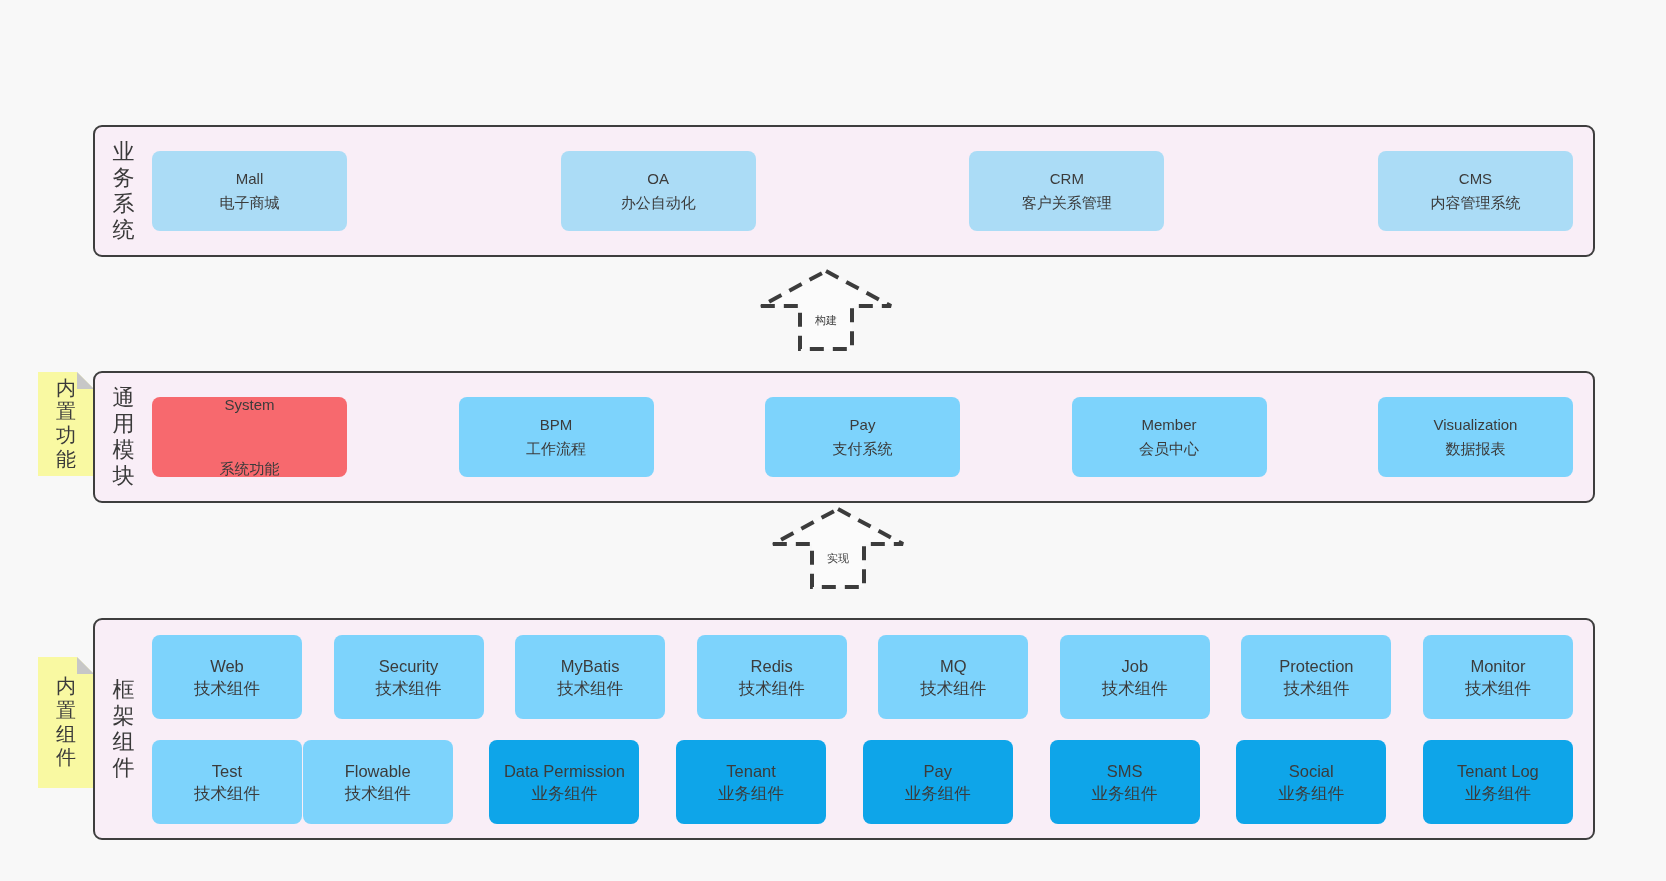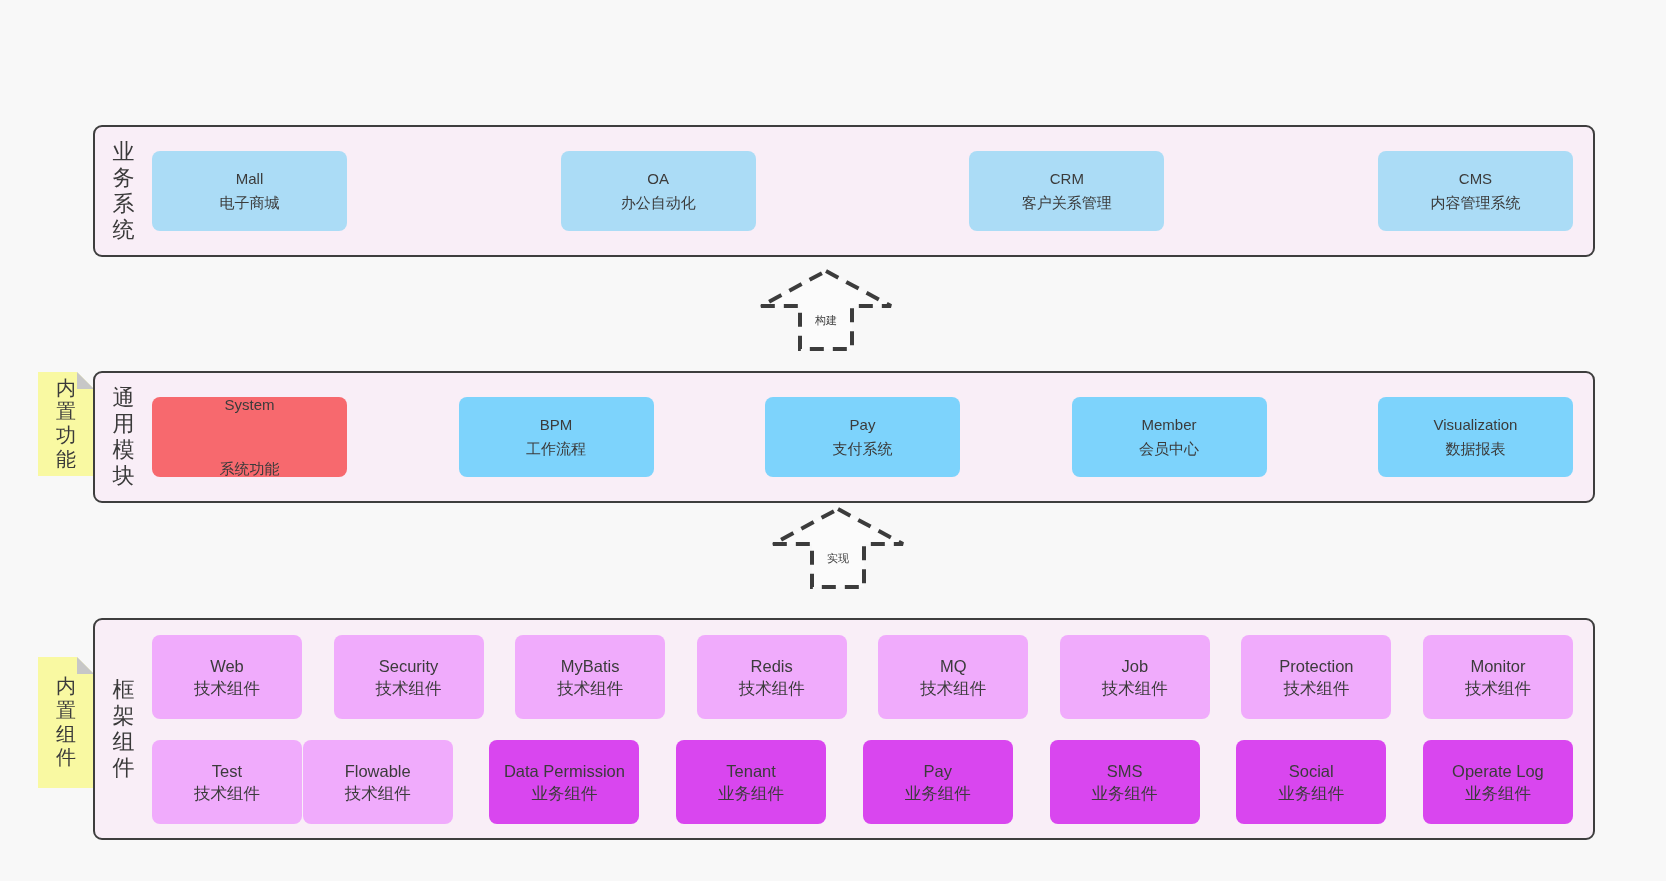--- a/index.html
+++ b/index.html
@@ -33,22 +33,22 @@
   .box{
     height:80px;border-radius:8px;display:flex;flex-direction:column;
     align-items:center;justify-content:center;text-align:center;
     font-size:15px;line-height:24px;color:#3b3b3b;
   }
   .box-wide{width:195px;}
   .box-sm{width:150px;height:84px;line-height:22px;font-size:16.5px;padding:0 8px;box-sizing:border-box;}
   .blue{background:#abdcf6;}
   .red{background:#f7696e;gap:40px;}
   .pink{background:#7dd3fc;margin-left:20px;}
-  .green{background:#f0abfc;align-items:center;}
-  .lightgreen{background:#d946ef;margin-left:36px;}
+  .green{background:#7dd3fc;align-items:center;}
+  .lightgreen{background:#0ea5e9;margin-left:36px;}
   
   .sticky{
     position:absolute;left:38px;width:56px;background:#f9f9a2;
     display:flex;align-items:center;justify-content:center;
     font-size:20px;color:#3a3a3a;
     clip-path:polygon(0 0,calc(100% - 17px) 0,100% 17px,100% 100%,0 100%);
   }
   #sticky-modules{top:372px;height:104px;}
   #sticky-components{top:657px;height:131px;}
   .fold{
@@ -220,18 +220,18 @@
       </div>
       <div class="box box-sm lightgreen">
         <div>SMS</div>
         <div>业务组件</div>
       </div>
       <div class="box box-sm lightgreen">
         <div>Social</div>
         <div>业务组件</div>
       </div>
       <div class="box box-sm lightgreen">
-        <div>Operate Log</div>
+        <div>Tenant Log</div>
         <div>业务组件</div>
       </div>
     </div>
   </div>
 </div>
 
 </body></html>

